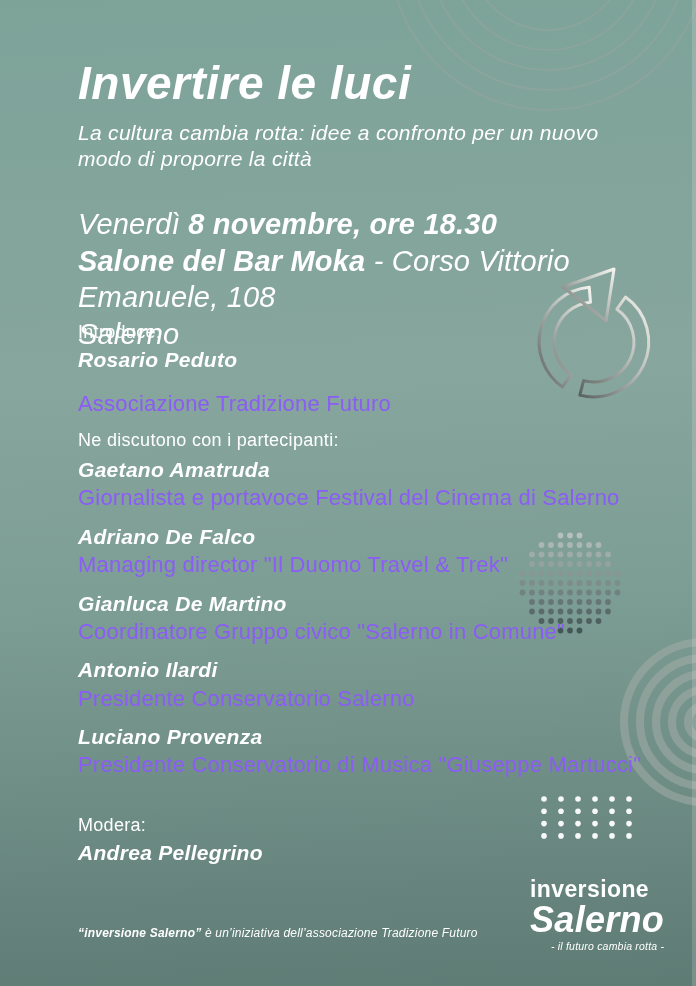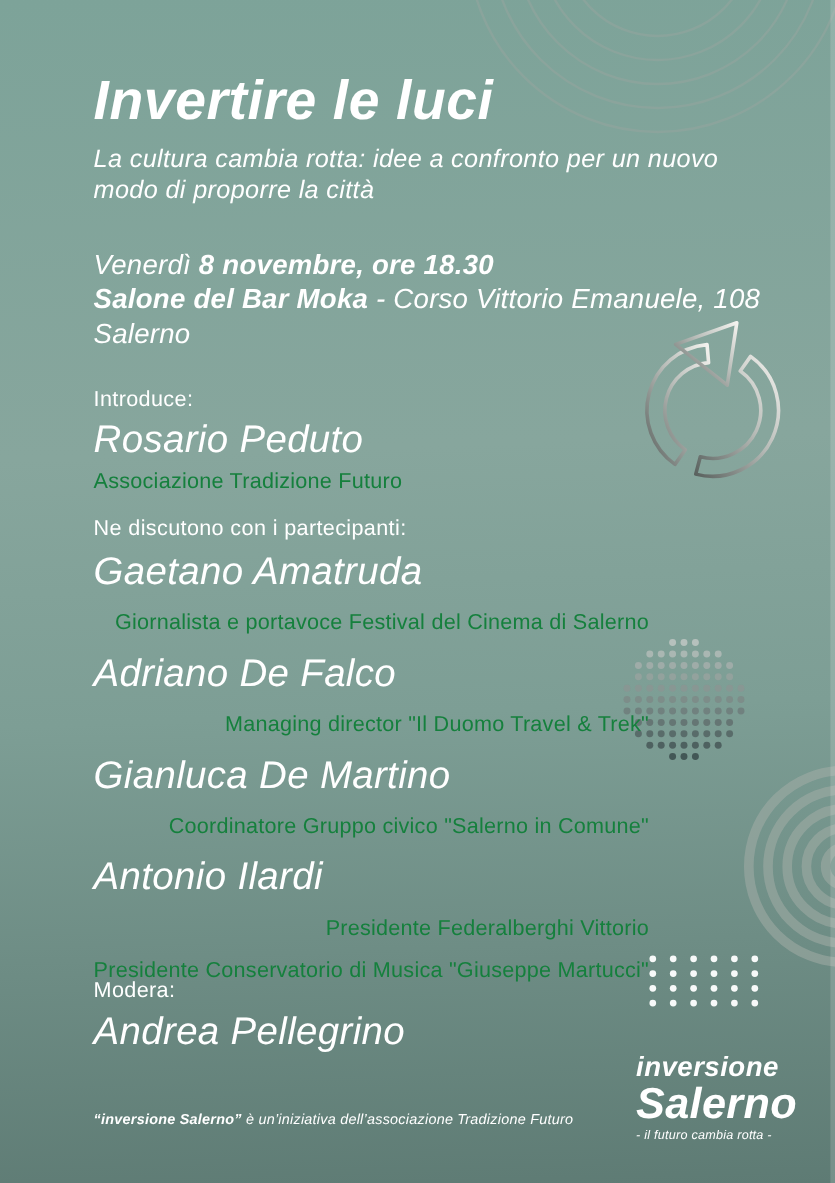--- a/index.html
+++ b/index.html
@@ -13,41 +13,41 @@
       #7d9e95 60%,
       var(--bg-bottom,#5e7b74) 100%);
   }
   .poster{position:absolute;inset:0;padding-left:25px;}
   .decor{position:absolute;inset:0;pointer-events:none;}
   .edge-band{position:absolute;top:0;right:0;width:4px;height:100%;
     background:rgba(255,255,255,0.16);}
   .txt{position:absolute;left:78px;}
   .title{top:58px;font-size:46px;font-weight:700;font-style:italic;letter-spacing:.5px;line-height:1.1;}
   .subtitle{top:120px;width:575px;font-size:21px;font-style:italic;line-height:1.25;letter-spacing:.3px;}
-  .event{top:206px;font-size:23px;font-style:italic;line-height:1.26;letter-spacing:.2px;}
+  .event{top:206px;font-size:29px;font-style:italic;line-height:1.26;letter-spacing:.2px;}
   .event b{font-weight:700;}
   .label{font-size:18px;font-style:normal;letter-spacing:.3px;}
-  .name{font-size:32px;font-weight:400;font-style:italic;line-height:1.2;letter-spacing:.3px;}
-  .role{font-size:18px;font-style:normal;line-height:1.3;color:#15803d;letter-spacing:.2px;}
+  .name{font-size:21px;font-weight:700;font-style:italic;line-height:1.2;letter-spacing:.3px;}
+  .role{font-size:22px;font-style:normal;line-height:1.3;color:#8b5cf6;letter-spacing:.2px;}
   .intro-label{top:322px;}
   .intro-name{top:347px;}
   .intro-role{top:390px;}
   .panel-label{top:430px;}
   .participants{top:457px;}
   .participant{margin-bottom:11px;}
-  .participant .role{margin-top:12px;text-align:right;}
+  .participant .role{margin-top:2px;}
   .moderator{top:815px;}
   .moderator .name{margin-top:4px;}
   .moderator .role{margin-top:2px;}
   .footer{top:926px;font-size:12px;font-style:italic;letter-spacing:.2px;}
   .footer b{font-weight:700;}
   .logo{position:absolute;left:530px;top:878px;line-height:1;}
-  .logo-line1{font-size:23px;font-weight:700;font-style:italic;letter-spacing:.4px;}
+  .logo-line1{font-size:23px;font-weight:700;letter-spacing:.4px;}
   .logo-line2{font-size:36px;font-weight:700;font-style:italic;margin-top:1px;letter-spacing:.3px;}
-  .logo-tagline{font-size:10.5px;font-style:italic;margin-top:3px;letter-spacing:.2px;}
+  .logo-tagline{font-size:10.5px;font-style:italic;margin-top:3px;letter-spacing:.2px;text-align:right;}
 </style>
 </head>
 <body>
 
 <div class="poster">
 
   <svg class="decor" width="696" height="986" viewBox="0 0 696 986">
     <defs>
       <linearGradient id="mg" x1="0" y1="1" x2="1" y2="0">
         <stop offset="0" stop-color="#59615e"></stop>
@@ -223,23 +223,24 @@
     <div class="participant">
       <div class="name">Adriano De Falco</div>
       <div class="role">Managing director "Il Duomo Travel &amp; Trek"</div>
     </div>
     <div class="participant">
       <div class="name">Gianluca De Martino</div>
       <div class="role">Coordinatore Gruppo civico "Salerno in Comune"</div>
     </div>
     <div class="participant">
       <div class="name">Antonio Ilardi</div>
-      <div class="role">Presidente Federalberghi Vittorio</div>
-    </div>
-    <div class="participant">
+      <div class="role">Presidente Conservatorio Salerno</div>
+    </div>
+    <div class="participant">
+      <div class="name">Luciano Provenza</div>
       <div class="role">Presidente Conservatorio di Musica "Giuseppe Martucci"</div>
     </div>
   </div>
 
   <div class="txt moderator">
     <div class="label">Modera:</div>
     <div class="name">Andrea Pellegrino</div>
   </div>
 
   <div class="txt footer">

